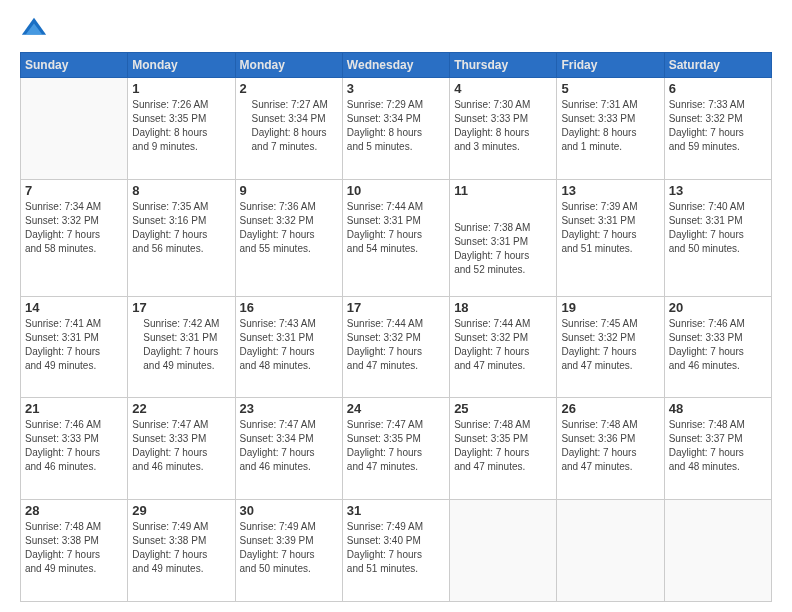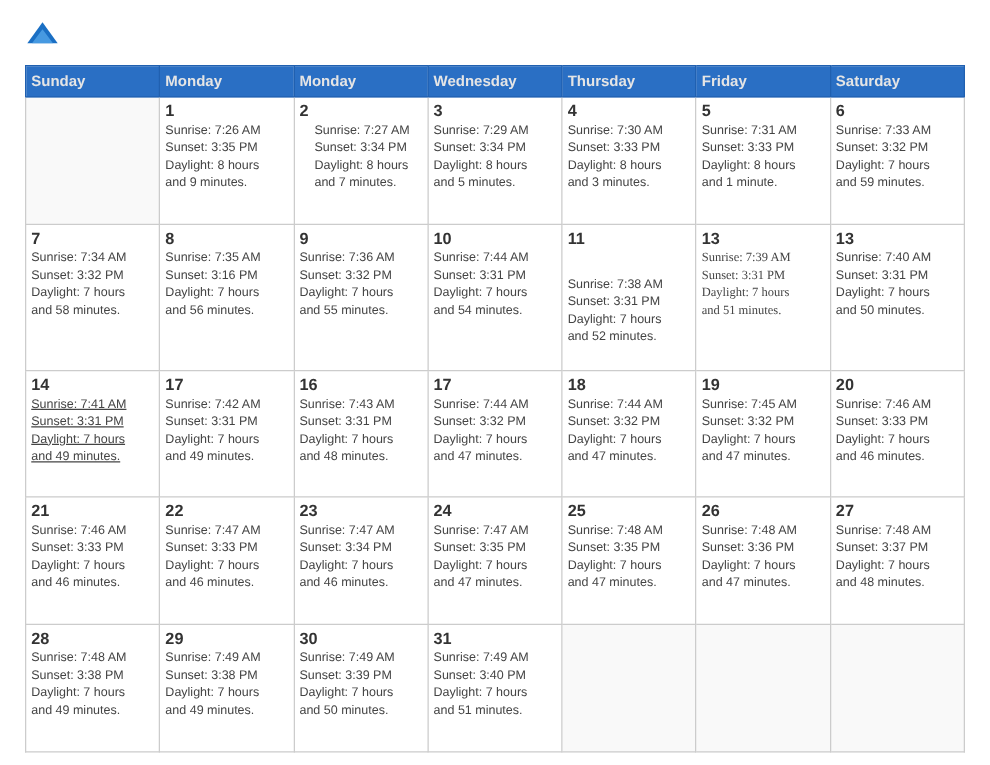--- a/index.html
+++ b/index.html
@@ -205,44 +205,44 @@
           </td>
           <td>
             <span class="day-number">11</span>
             <div class="day-info" style="white-space: pre-line; margin-top: 23px;">Sunrise: 7:38 AM
 Sunset: 3:31 PM
 Daylight: 7 hours
 and 52 minutes.</div>
           </td>
           <td>
             <span class="day-number">13</span>
-            <div class="day-info" style="white-space: pre-line; font-family: Liberation Serif, serif;">Sunrise: 7:39 AM
+            <div class="day-info" style="white-space: pre-line;">Sunrise: 7:39 AM
 Sunset: 3:31 PM
 Daylight: 7 hours
 and 51 minutes.</div>
           </td>
           <td>
             <span class="day-number">13</span>
             <div class="day-info" style="white-space: pre-line;">Sunrise: 7:40 AM
 Sunset: 3:31 PM
 Daylight: 7 hours
 and 50 minutes.</div>
           </td>
         </tr>
         <tr>
           <td>
             <span class="day-number">14</span>
-            <div class="day-info" style="white-space: pre-line; text-decoration: underline;">Sunrise: 7:41 AM
+            <div class="day-info" style="white-space: pre-line;">Sunrise: 7:41 AM
 Sunset: 3:31 PM
 Daylight: 7 hours
 and 49 minutes.</div>
           </td>
           <td>
             <span class="day-number">17</span>
-            <div class="day-info" style="white-space: pre-line;">Sunrise: 7:42 AM
+            <div class="day-info" style="white-space: pre-line; margin-left: 11px;">Sunrise: 7:42 AM
 Sunset: 3:31 PM
 Daylight: 7 hours
 and 49 minutes.</div>
           </td>
           <td>
             <span class="day-number">16</span>
             <div class="day-info" style="white-space: pre-line;">Sunrise: 7:43 AM
 Sunset: 3:31 PM
 Daylight: 7 hours
 and 48 minutes.</div>
@@ -313,21 +313,21 @@
 and 47 minutes.</div>
           </td>
           <td>
             <span class="day-number">26</span>
             <div class="day-info" style="white-space: pre-line;">Sunrise: 7:48 AM
 Sunset: 3:36 PM
 Daylight: 7 hours
 and 47 minutes.</div>
           </td>
           <td>
-            <span class="day-number">27</span>
+            <span class="day-number">48</span>
             <div class="day-info" style="white-space: pre-line;">Sunrise: 7:48 AM
 Sunset: 3:37 PM
 Daylight: 7 hours
 and 48 minutes.</div>
           </td>
         </tr>
         <tr>
           <td>
             <span class="day-number">28</span>
             <div class="day-info" style="white-space: pre-line;">Sunrise: 7:48 AM

